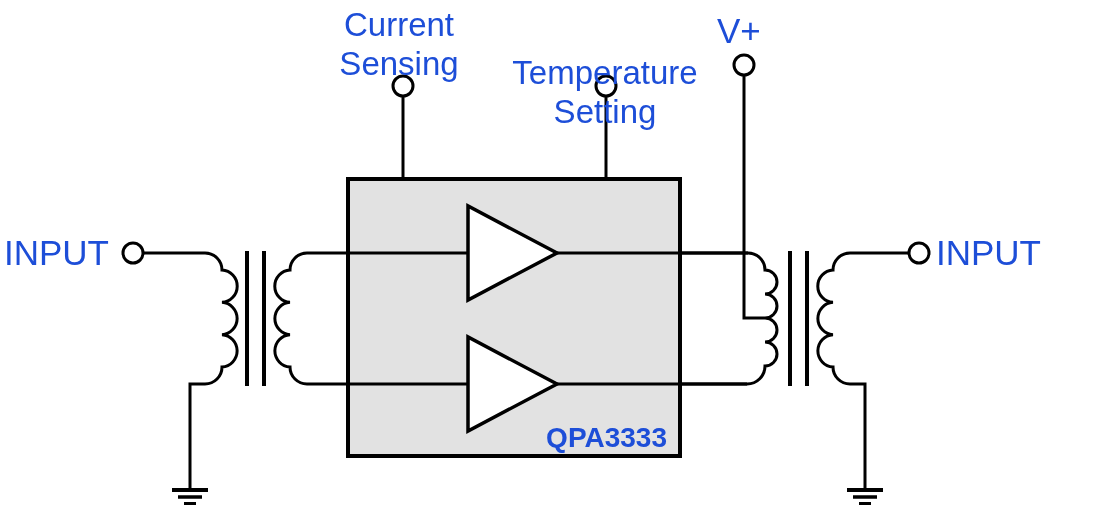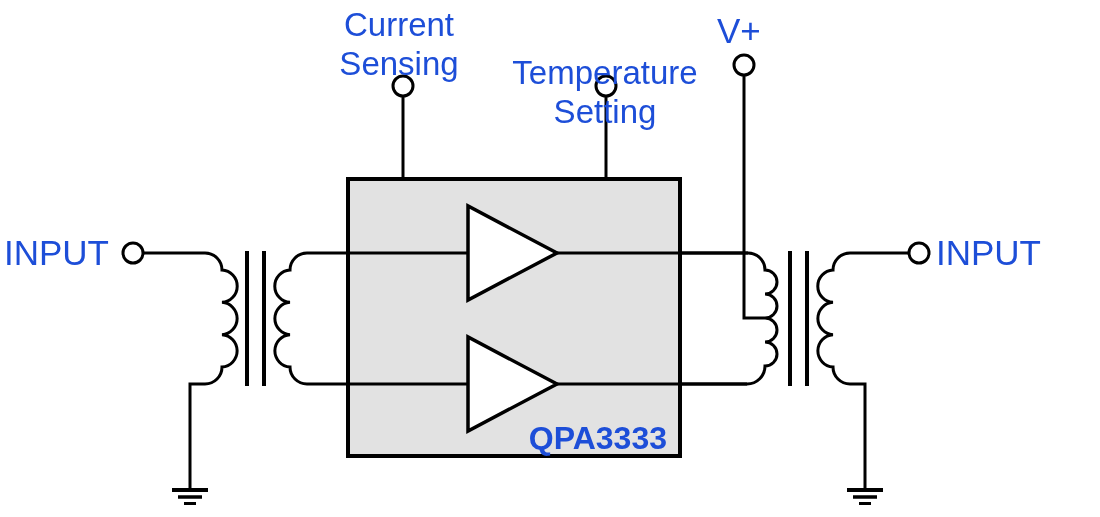--- a/index.html
+++ b/index.html
@@ -19,21 +19,21 @@
     font-family:"Liberation Sans", sans-serif;
   }
   .lbl-io{font-size:35px;line-height:35px;}
   .lbl-pin{
     font-size:33px;line-height:39px;
     text-align:center;
     transform:translateX(-50%);
   }
   .lbl-pin span{display:block;}
   .lbl-vplus{font-size:35px;line-height:35px;}
-  .lbl-part{font-size:32px;line-height:32px;font-weight:bold;margin-left:39px;}
+  .lbl-part{font-size:28px;line-height:32px;font-weight:bold;margin-left:39px;}
 </style>
 </head>
 <body>
 
 <div class="stage">
 
   <svg width="1100" height="517" viewBox="0 0 1100 517">
 
     <rect x="348" y="179" width="332" height="277" fill="#e2e2e2" stroke="#000" stroke-width="4"></rect>
 

